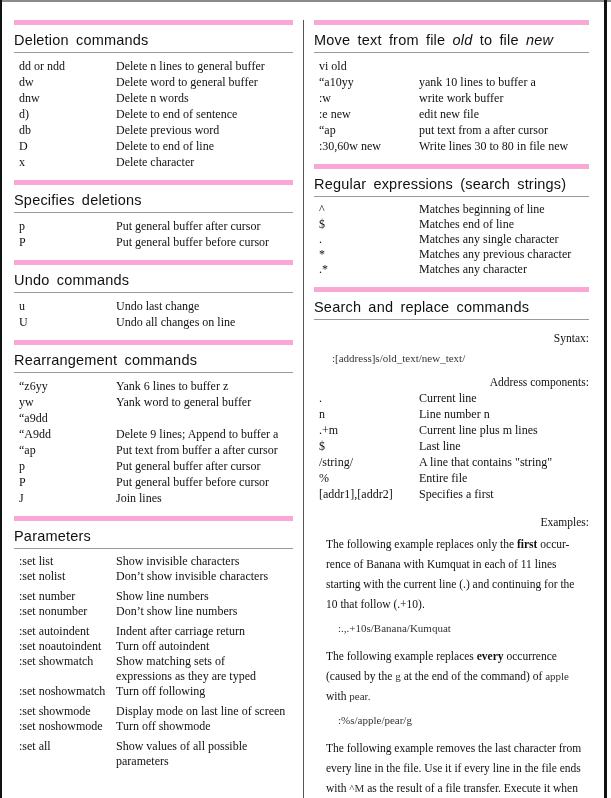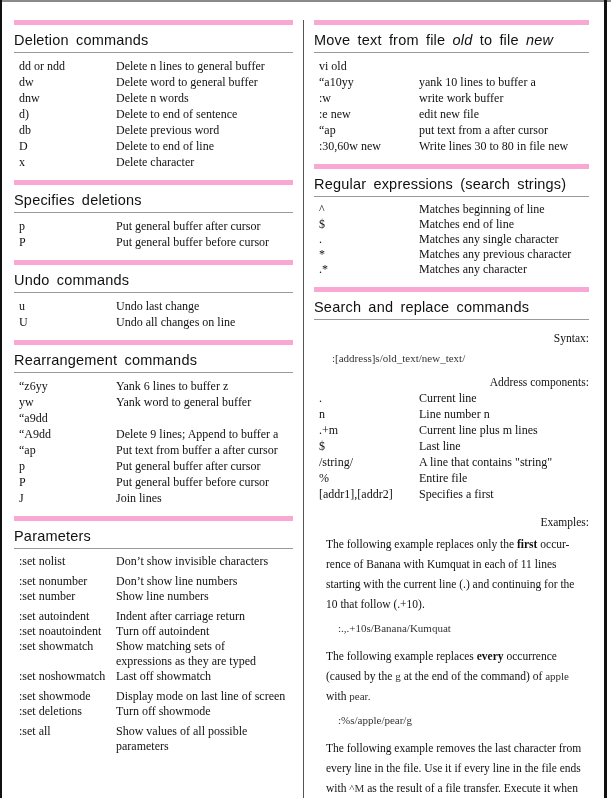--- a/index.html
+++ b/index.html
@@ -149,60 +149,64 @@
           <span class="cmd">J</span>
           <span class="desc">Join lines</span>
         </div>
       </div>
   </div>
 
   <div class="section">
     <div class="sec-head">Parameters</div>
     <div class="rows tight" id="param-list">
         <div class="row">
+          <span class="cmd">:set list</span>
+          <span class="desc">Show invisible characters</span>
+        </div>
+        <div class="row">
           <span class="cmd">:set nolist</span>
           <span class="desc">Don’t show invisible characters</span>
         </div>
         <div class="gap"></div>
         <div class="row">
+          <span class="cmd">:set number</span>
+          <span class="desc">Show line numbers</span>
+        </div>
+        <div class="row">
           <span class="cmd">:set nonumber</span>
           <span class="desc">Don’t show line numbers</span>
         </div>
-        <div class="row">
-          <span class="cmd">:set number</span>
-          <span class="desc">Show line numbers</span>
-        </div>
         <div class="gap"></div>
         <div class="row">
           <span class="cmd">:set autoindent</span>
           <span class="desc">Indent after carriage return</span>
         </div>
         <div class="row">
           <span class="cmd">:set noautoindent</span>
           <span class="desc">Turn off autoindent</span>
         </div>
         <div class="row">
           <span class="cmd">:set showmatch</span>
           <span class="desc">Show matching sets of</span>
         </div>
         <div class="row">
           <span class="cmd"></span>
           <span class="desc">expressions as they are typed</span>
         </div>
         <div class="row">
           <span class="cmd">:set noshowmatch</span>
-          <span class="desc">Last off showmatch</span>
+          <span class="desc">Turn off following</span>
         </div>
         <div class="gap"></div>
         <div class="row">
           <span class="cmd">:set showmode</span>
           <span class="desc">Display mode on last line of screen</span>
         </div>
         <div class="row">
-          <span class="cmd">:set deletions</span>
+          <span class="cmd">:set noshowmode</span>
           <span class="desc">Turn off showmode</span>
         </div>
         <div class="gap"></div>
         <div class="row">
           <span class="cmd">:set all</span>
           <span class="desc">Show values of all possible</span>
         </div>
         <div class="row">
           <span class="cmd"></span>
           <span class="desc">parameters</span>

